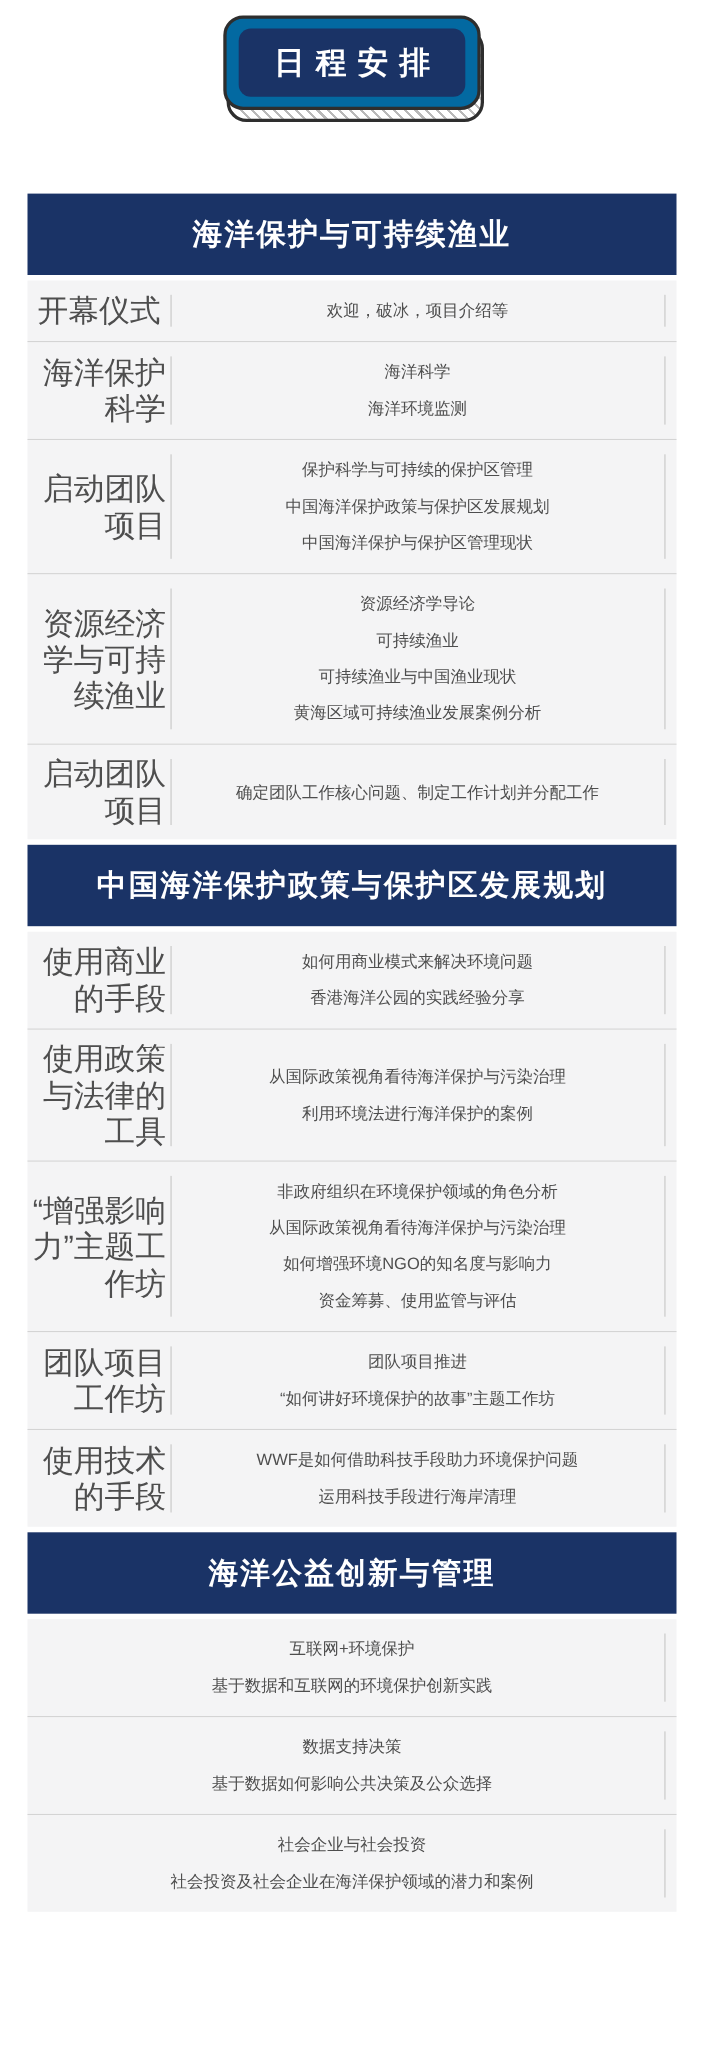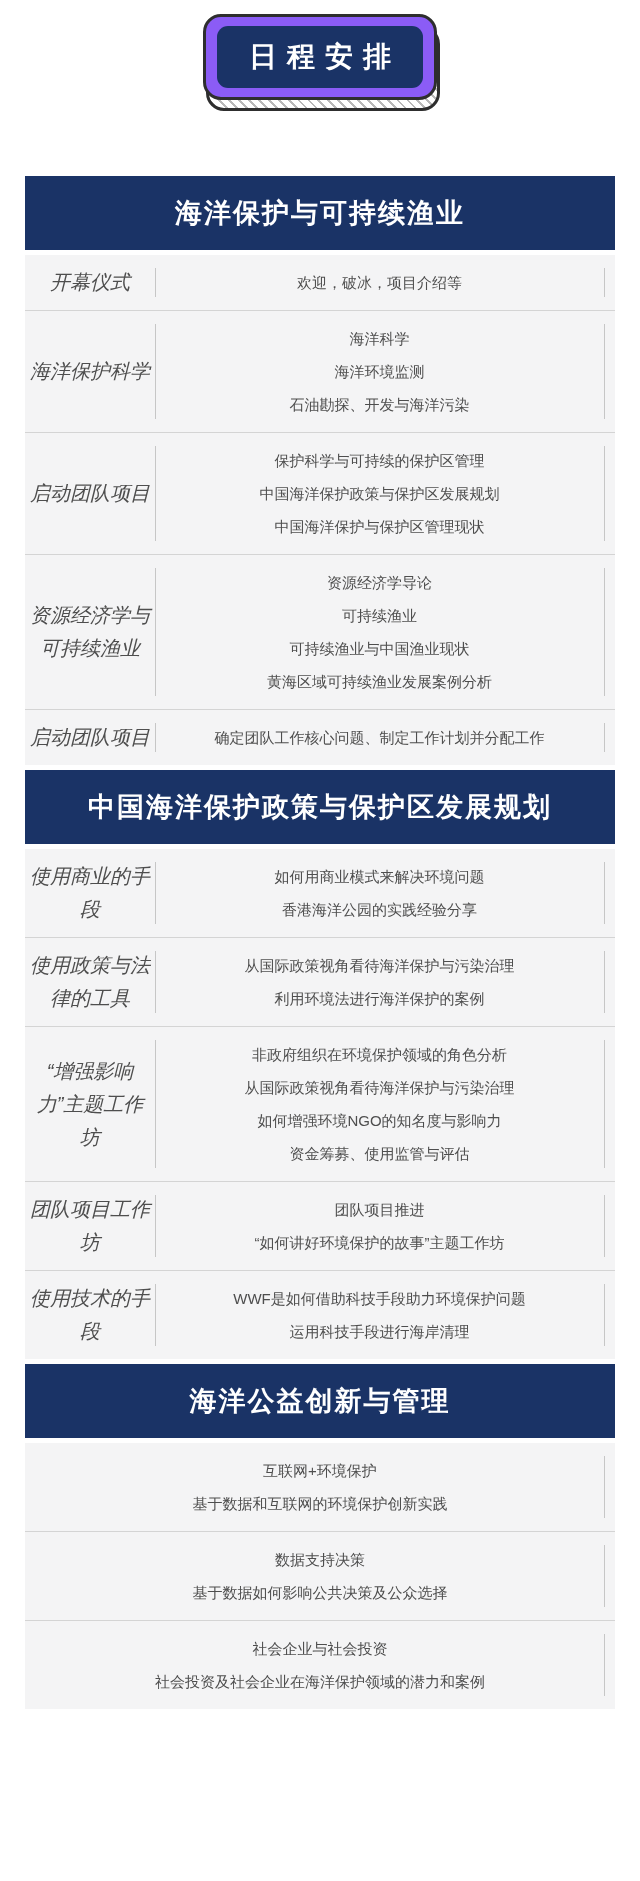--- a/index.html
+++ b/index.html
@@ -30,21 +30,21 @@
   }
   .badge-shadow{
     position:absolute;
     left:3px; right:-3px; top:12px; bottom:-11px;
     border:3px solid var(--badge-border);
     border-radius:18px;
     background:repeating-linear-gradient(45deg,#ffffff 0 5px,#b9b9b9 5px 7px);
   }
   .badge{
     position:relative;
-    background:#8b5cf6;
+    background:#0369a1;
     border:3px solid var(--badge-border);
     border-radius:18px;
     padding:9px 11px;
   }
   .badge-inner{
     background:var(--navy);
     border-radius:11px;
     color:#ffffff;
     font-size:28px;
     font-weight:bold;
@@ -76,25 +76,24 @@
     align-items:stretch;
     background:var(--row-bg);
   }
   .s-row + .s-row{border-top:1px solid var(--divider);}
   .row-left{
     width:130px;
     flex:0 0 130px;
     display:flex;
     align-items:center;
     justify-content:center;
-    text-align:center;
-    font-size:20px;
+    text-align:right;
+    font-size:28px;
     line-height:33px;
     padding:10px 4px;
-    font-style:italic;
   }
   .col-divider{
     width:1px;
     background:var(--vline);
     margin:13px 0;
   }
   .row-right{
     flex:1;
     display:flex;
     flex-direction:column;
@@ -138,21 +137,20 @@
           <div>欢迎，破冰，项目介绍等</div>
         </div>
         <div class="right-line"></div>
       </div>
       <div class="s-row">
         <div class="row-left">海洋保护科学</div>
         <div class="col-divider"></div>
         <div class="row-right">
           <div>海洋科学</div>
           <div>海洋环境监测</div>
-          <div>石油勘探、开发与海洋污染</div>
         </div>
         <div class="right-line"></div>
       </div>
       <div class="s-row">
         <div class="row-left">启动团队项目</div>
         <div class="col-divider"></div>
         <div class="row-right">
           <div>保护科学与可持续的保护区管理</div>
           <div>中国海洋保护政策与保护区发展规划</div>
           <div>中国海洋保护与保护区管理现状</div>

